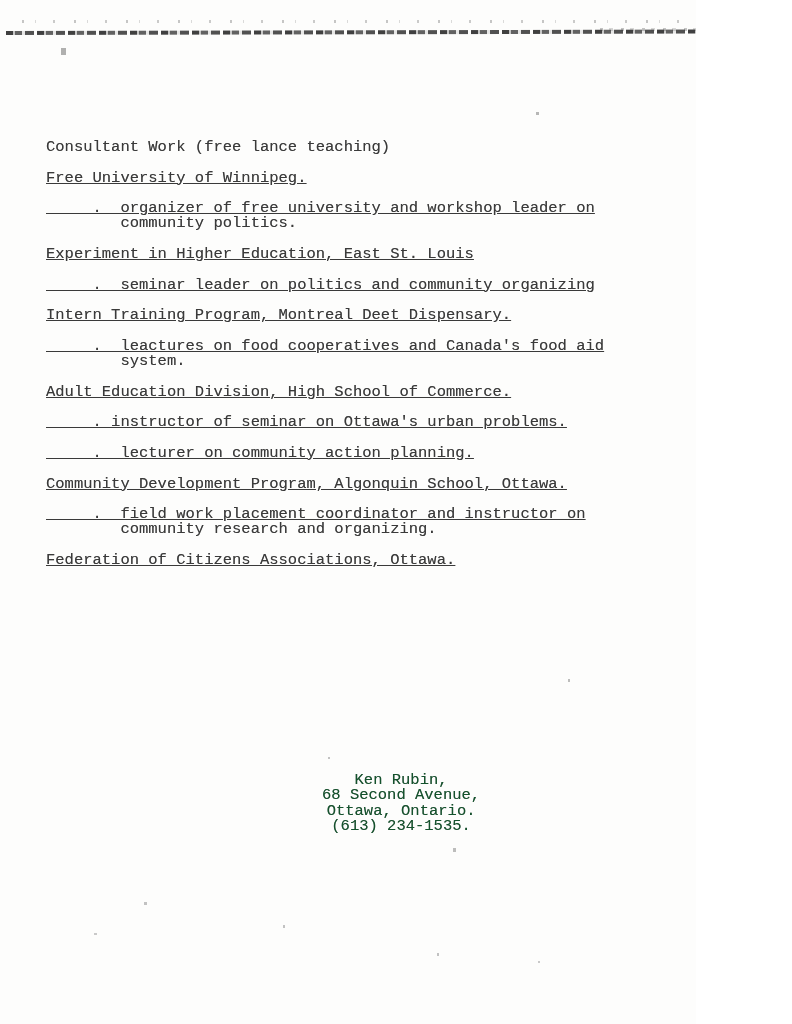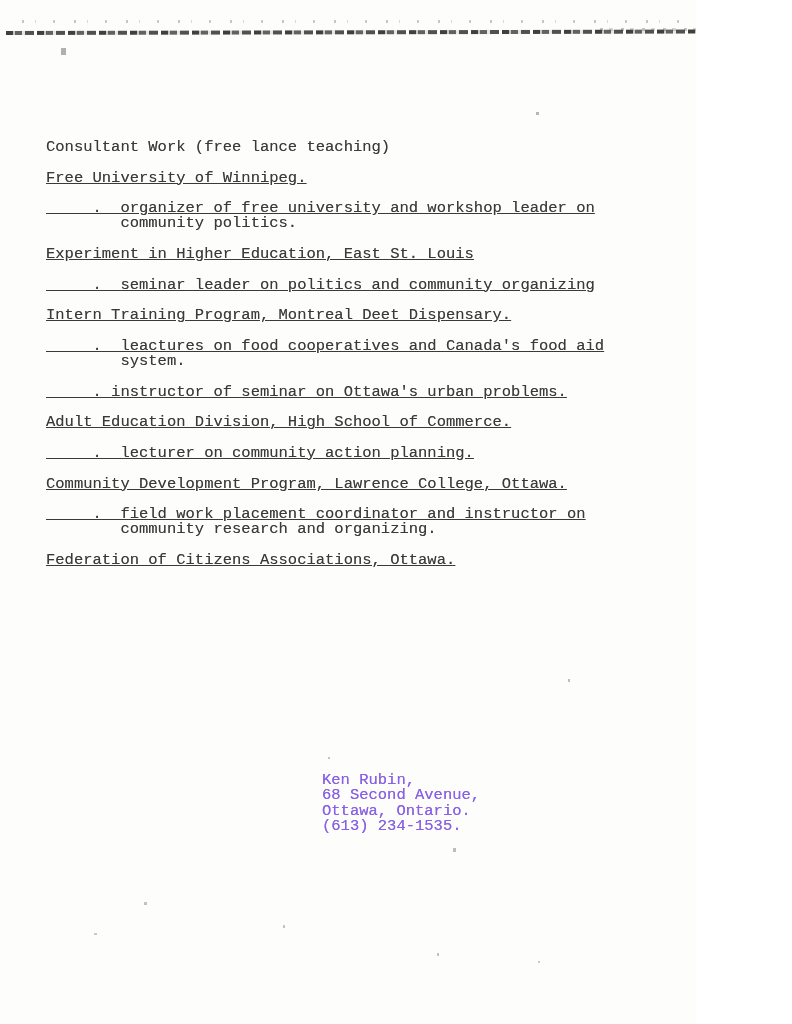--- a/index.html
+++ b/index.html
@@ -31,22 +31,23 @@
     height: 15.3px;
   }
   .gap { margin-top: 15.3px; text-decoration: underline; }
 
   .address-block {
     position: absolute;
     left: 322px;
     top: 773px;
     font-size: 15.5px;
     line-height: 15.3px;
-    color: #8b5cf6;
+    color: #14532d;
     text-shadow: 0 0 0.6px rgba(58,58,58,0.55);
+    text-align: center;
   }
 
   
   .top-speckle-row {
     position: absolute;
     left: 22px;
     top: 20px;
     width: 752px;
     height: 3px;
     opacity: 0.55;
@@ -145,24 +146,24 @@
   <div class="body-text">
     <div class="line">Consultant Work (free lance teaching)</div>
     <div class="line gap">Free University of Winnipeg.</div>
     <div class="line gap">     .  organizer of free university and workshop leader on</div>
     <div class="line">        community politics.</div>
     <div class="line gap">Experiment in Higher Education, East St. Louis</div>
     <div class="line gap">     .  seminar leader on politics and community organizing</div>
     <div class="line gap">Intern Training Program, Montreal Deet Dispensary.</div>
     <div class="line gap">     .  leactures on food cooperatives and Canada's food aid</div>
     <div class="line">        system.</div>
+    <div class="line gap">Adult Education Division, High School of Commerce.</div>
     <div class="line gap">     . instructor of seminar on Ottawa's urban problems.</div>
-    <div class="line gap">Adult Education Division, High School of Commerce.</div>
     <div class="line gap">     .  lecturer on community action planning.</div>
-    <div class="line gap">Community Development Program, Lawrence College, Ottawa.</div>
+    <div class="line gap">Community Development Program, Algonquin School, Ottawa.</div>
     <div class="line gap">     .  field work placement coordinator and instructor on</div>
     <div class="line">        community research and organizing.</div>
     <div class="line gap">Federation of Citizens Associations, Ottawa.</div>
   </div>
 
   <div class="address-block">
     <div class="line">Ken Rubin,</div>
     <div class="line">68 Second Avenue,</div>
     <div class="line">Ottawa, Ontario.</div>
     <div class="line">(613) 234-1535.</div>

